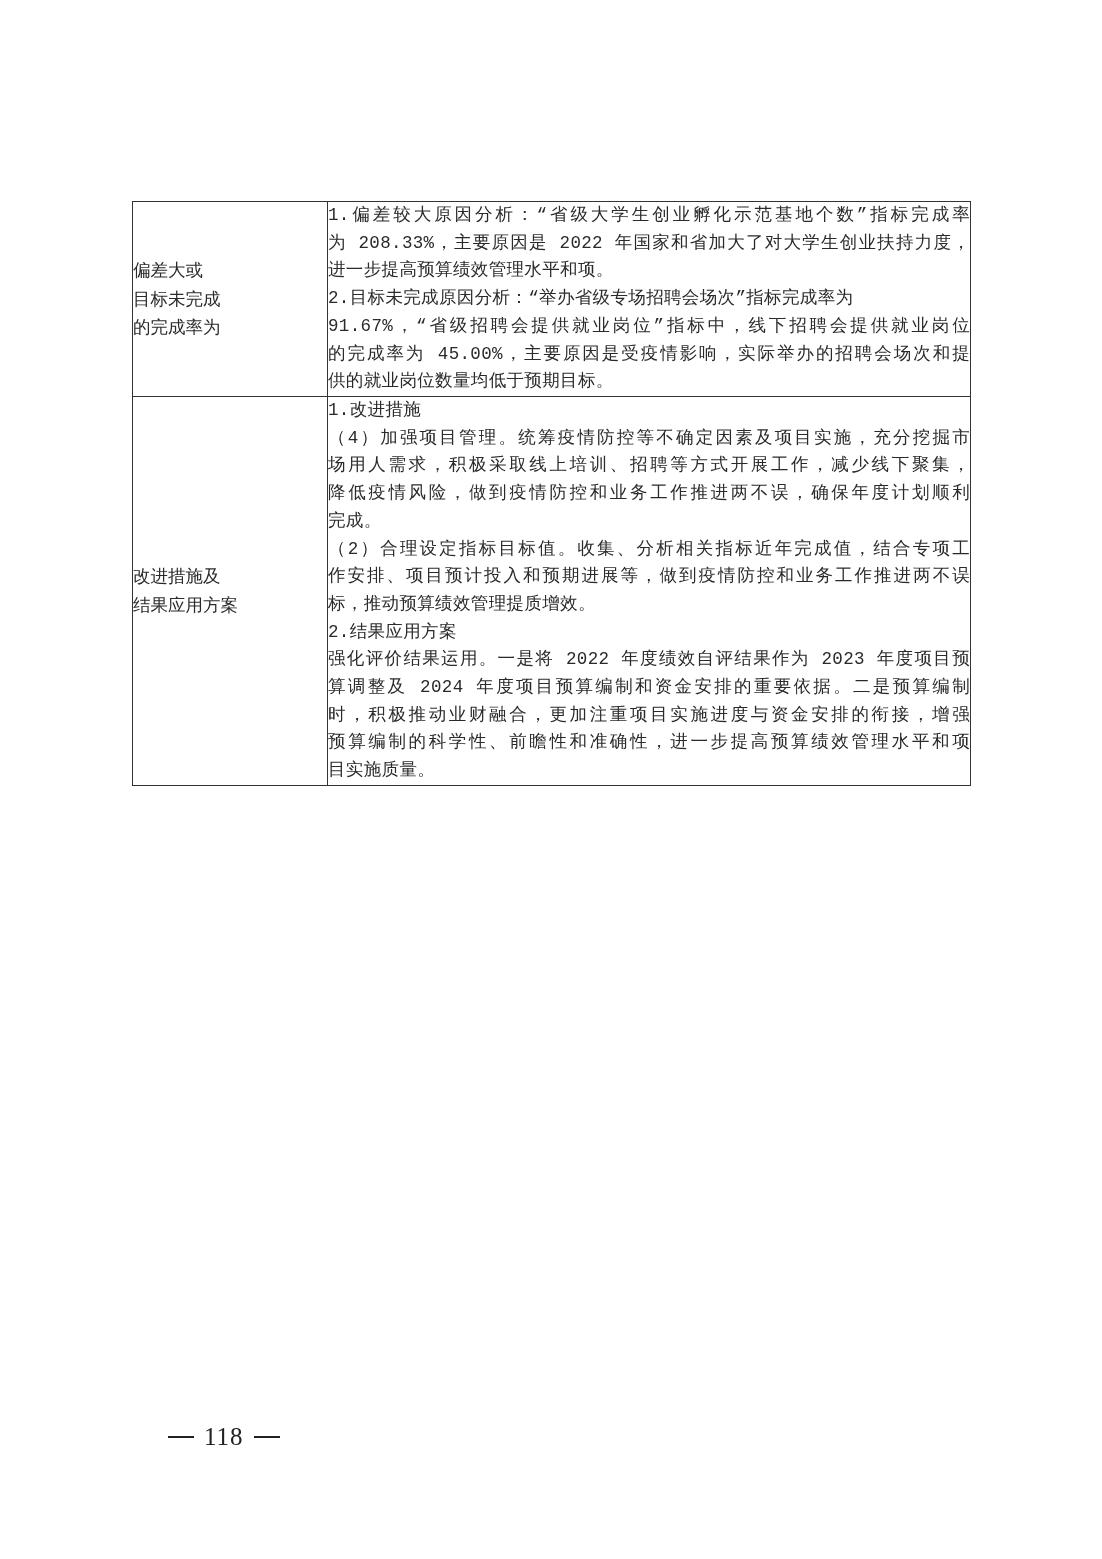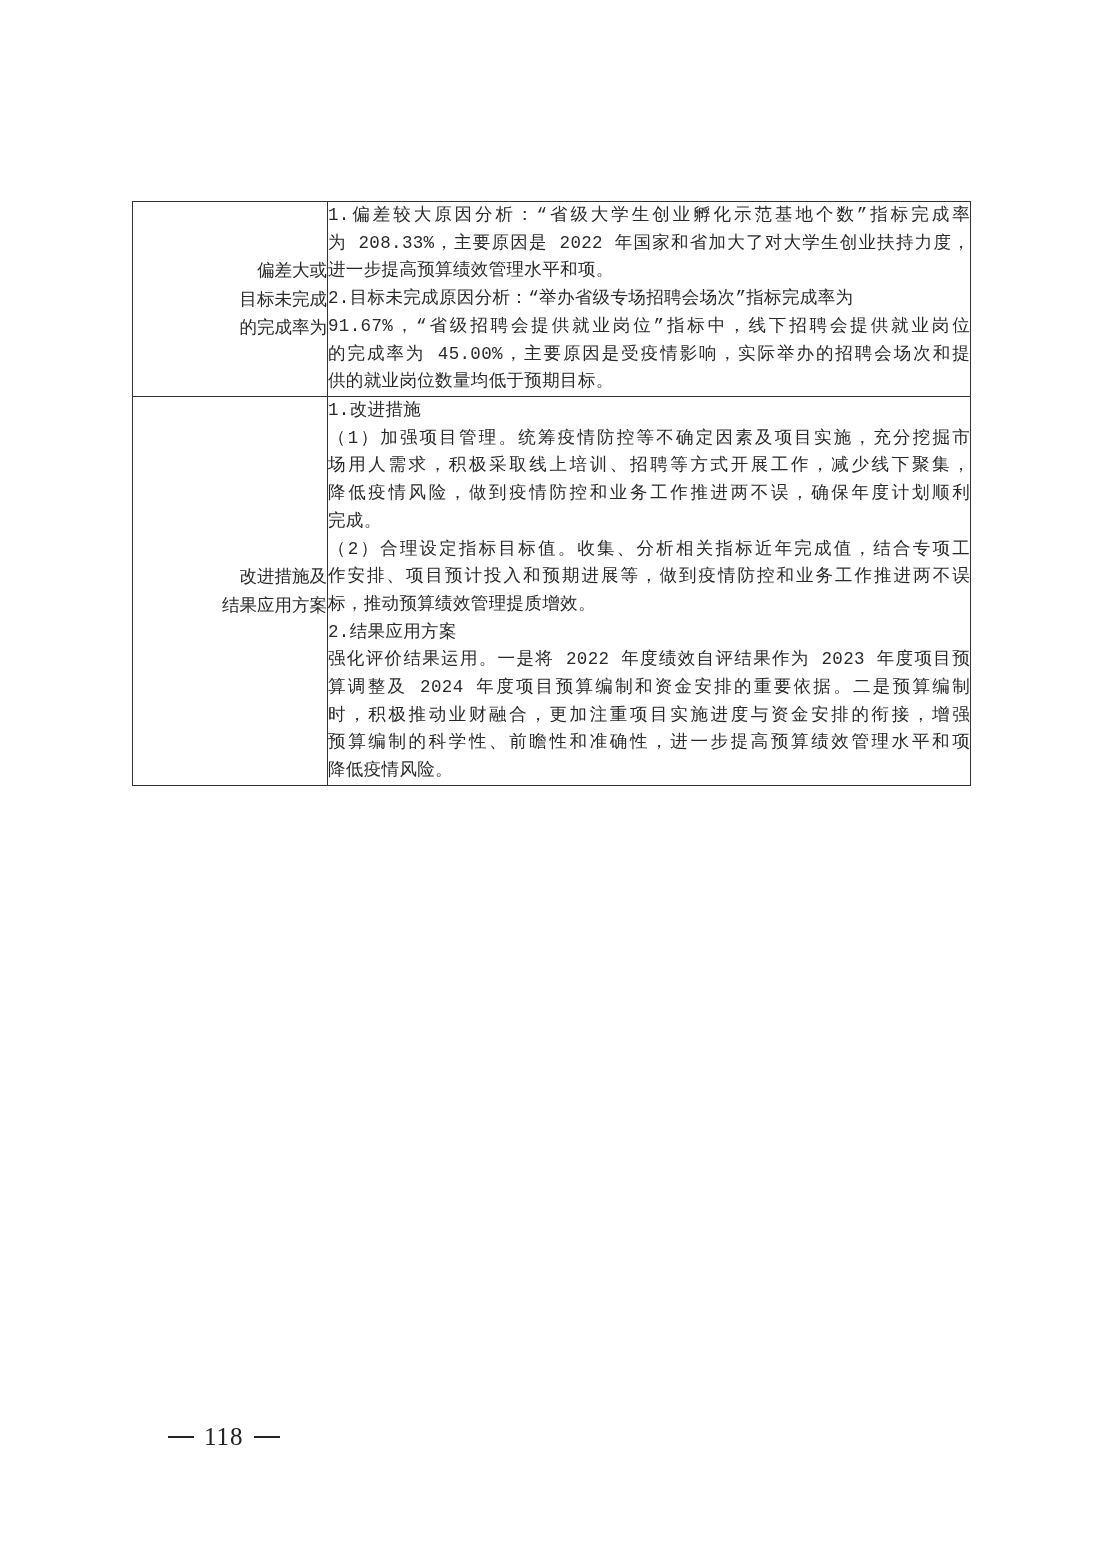--- a/index.html
+++ b/index.html
@@ -4,21 +4,21 @@
 <style>
   html, body { margin: 0; padding: 0; background: #ffffff; }
   body { width: 1102px; height: 1559px; position: relative; overflow: hidden;
          font-family: "DejaVu Serif", "Liberation Serif", serif; color: #222; }
   .page { position: absolute; left: 0; top: 0; width: 1102px; height: 1559px; background: #fff; }
   table.eval-table {
     position: absolute; left: 132px; top: 201px; width: 839px;
     border-collapse: collapse; table-layout: fixed;
   }
   table.eval-table td { border: 1.3px solid #333; vertical-align: middle; padding: 0; }
-  td.label-cell { width: 194px; text-align: right; font-size: 17.5px; line-height: 28.5px; color: #2a2a2a; }
+  td.label-cell { width: 194px; text-align: left; font-size: 17.5px; line-height: 28.5px; color: #2a2a2a; }
   td.content-cell { padding: 1px 6px 2px 6px; }
   .line { display: block; font-size: 17.5px; line-height: 27.7px; white-space: nowrap;
           letter-spacing: 0.35px; color: #2a2a2a; text-align: justify; text-align-last: justify; font-family: Liberation Mono, monospace; }
   .line.last { text-align-last: left; }
   .footer { position: absolute; left: 158px; top: 1407px; font-size: 25px; color: #222;
             font-family: "Liberation Serif", "DejaVu Serif", serif; letter-spacing: 1px; margin-top: 16px; }
   .footer .dash { display: inline-block; width: 26px; height: 1.6px; background: #222;
                   vertical-align: middle; margin: 0 10px; position: relative; top: -2px; }
 </style>
 </head>
@@ -43,33 +43,33 @@
         <span class="line last">供的就业岗位数量均低于预期目标。</span>
       </td>
     </tr>
     <tr style="height:389px;">
       <td class="label-cell">
         <span class="lbl">改进措施及</span><br>
         <span class="lbl">结果应用方案</span>
       </td>
       <td class="content-cell">
         <span class="line last">1.改进措施</span>
-        <span class="line">（1）加强项目管理。统筹疫情防控等不确定因素及项目实施，充分挖掘市</span>
+        <span class="line">（4）加强项目管理。统筹疫情防控等不确定因素及项目实施，充分挖掘市</span>
         <span class="line">场用人需求，积极采取线上培训、招聘等方式开展工作，减少线下聚集，</span>
         <span class="line">降低疫情风险，做到疫情防控和业务工作推进两不误，确保年度计划顺利</span>
         <span class="line last">完成。</span>
         <span class="line">（2）合理设定指标目标值。收集、分析相关指标近年完成值，结合专项工</span>
         <span class="line">作安排、项目预计投入和预期进展等，做到疫情防控和业务工作推进两不误</span>
         <span class="line last">标，推动预算绩效管理提质增效。</span>
         <span class="line last">2.结果应用方案</span>
         <span class="line">强化评价结果运用。一是将 2022 年度绩效自评结果作为 2023 年度项目预</span>
         <span class="line">算调整及 2024 年度项目预算编制和资金安排的重要依据。二是预算编制</span>
         <span class="line">时，积极推动业财融合，更加注重项目实施进度与资金安排的衔接，增强</span>
         <span class="line">预算编制的科学性、前瞻性和准确性，进一步提高预算绩效管理水平和项</span>
-        <span class="line last">降低疫情风险。</span>
+        <span class="line last">目实施质量。</span>
       </td>
     </tr>
   </tbody>
     </table>
 
   <div class="footer">
     <span class="dash"></span><span>118</span><span class="dash"></span>
   </div>
 </div>
 

